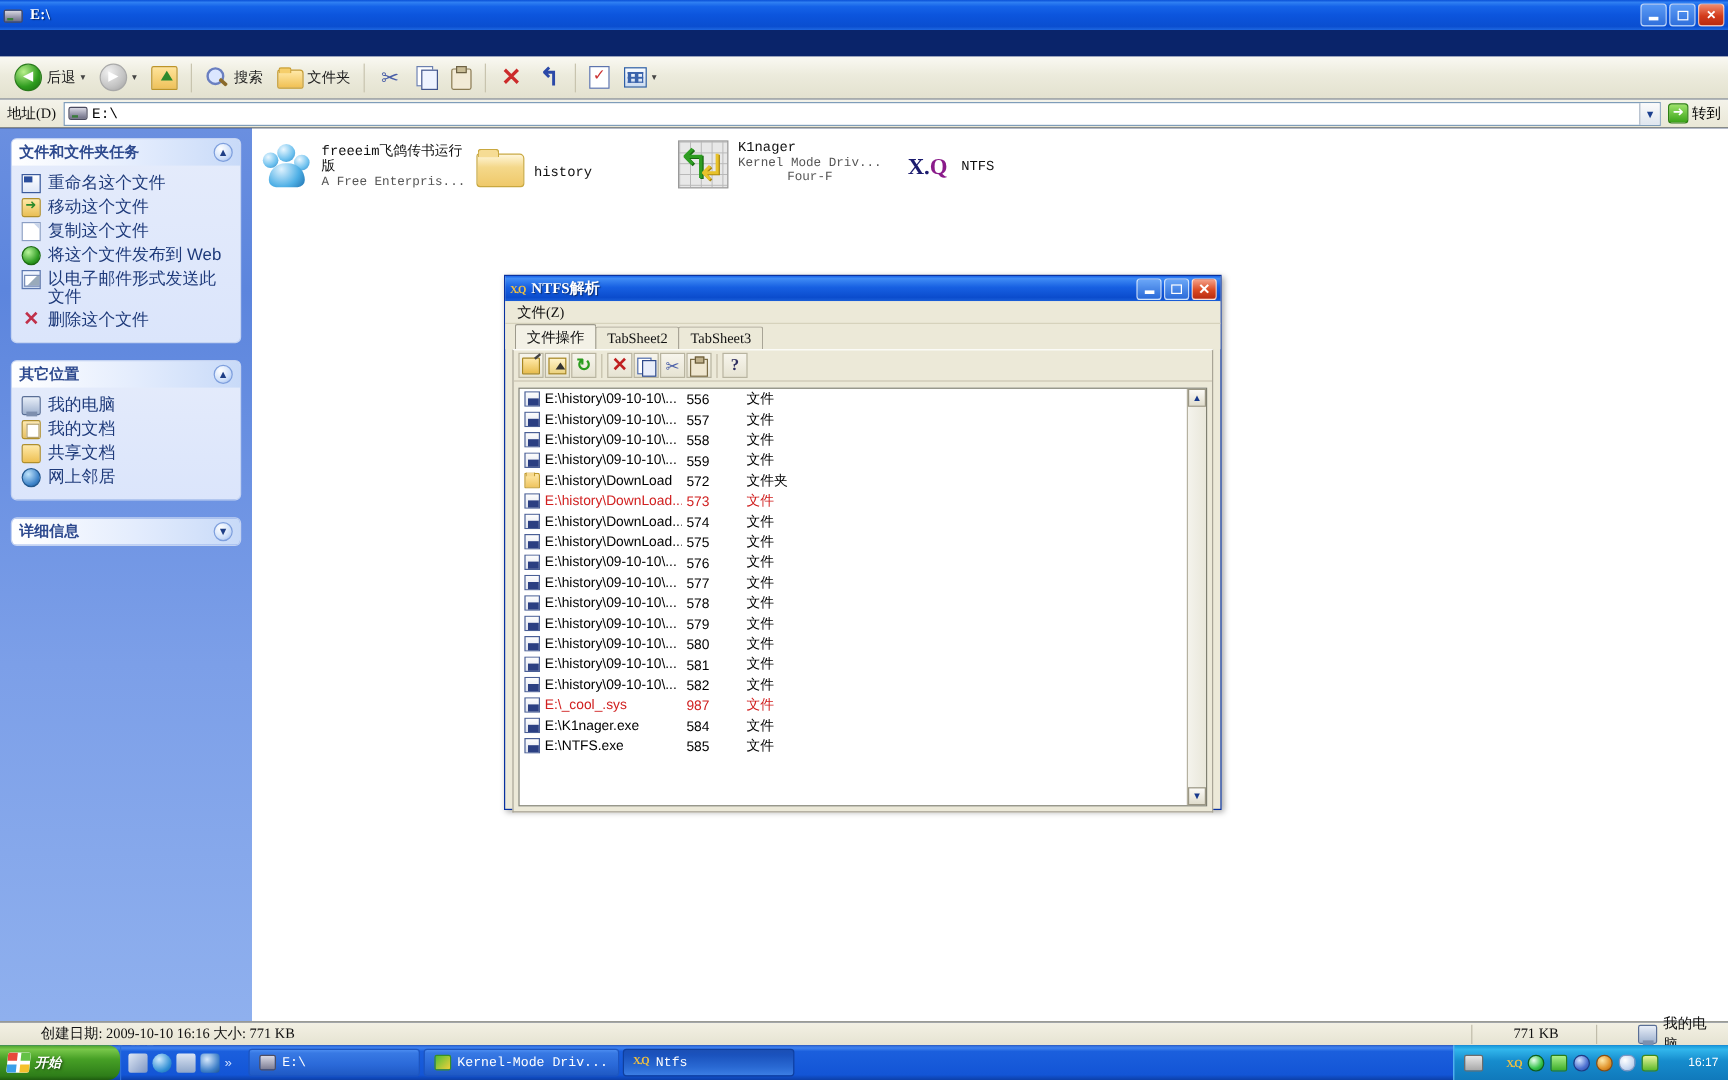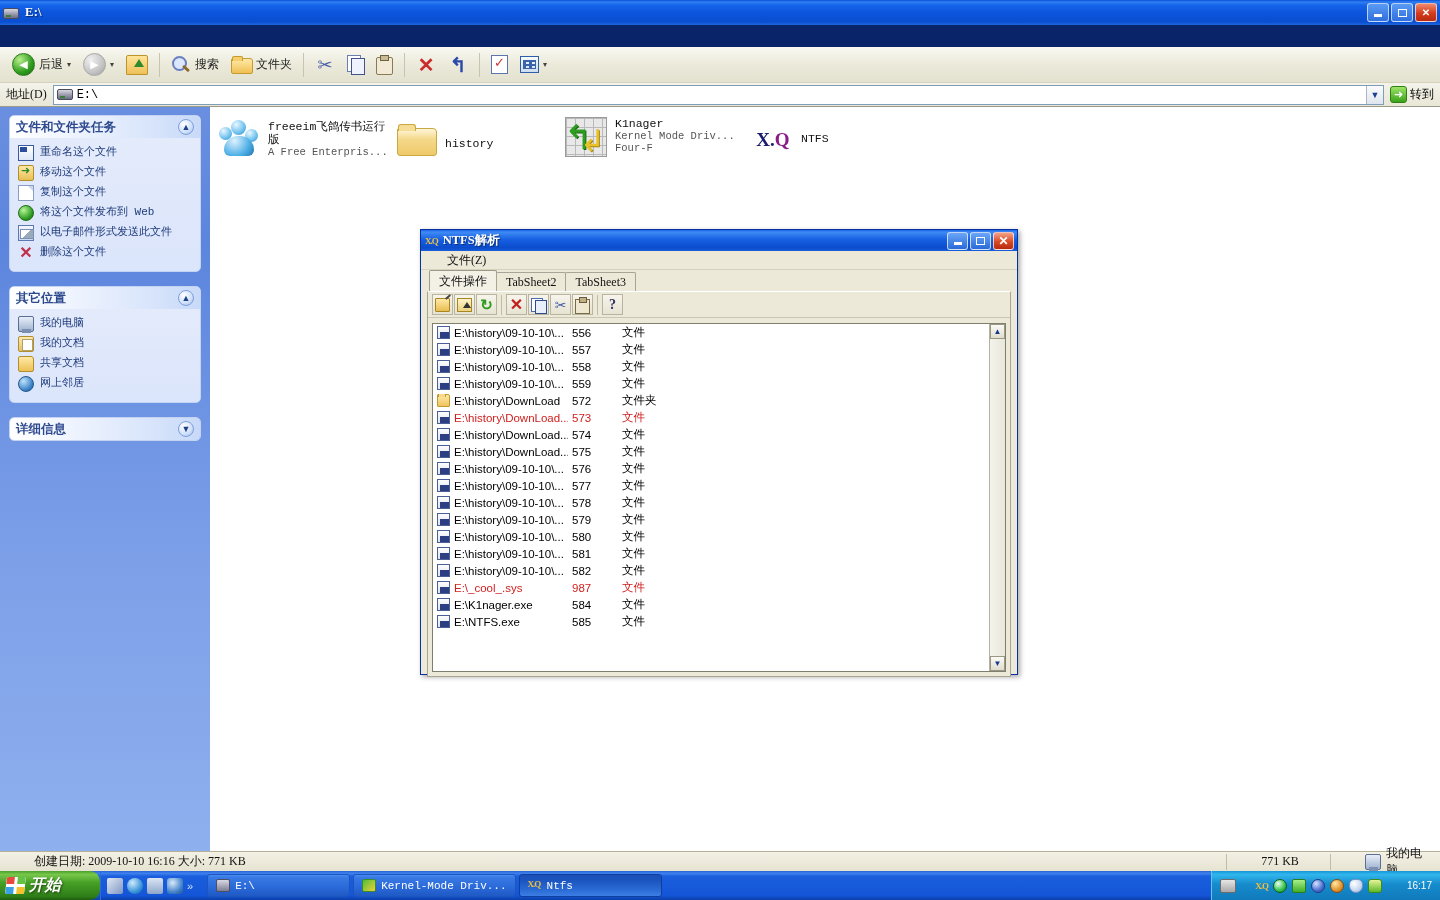--- a/index.html
+++ b/index.html
@@ -148,21 +148,21 @@
     font-family:"Liberation Serif",serif; font-weight:bold; font-size:12.5px; color:#2e4a8f;
   }
   .panel-head .chev{
     margin-left:auto; width:16px;height:16px;border-radius:50%;
     background: radial-gradient(circle at 35% 30%, #ffffff, #cfe0fa 60%, #9ab6ea);
     border:1px solid #7e9fdd; color:#1f3f86; font-size:9px;
     display:flex;align-items:center;justify-content:center;
   }
   .panel-body{ padding:5px 6px 8px 8px; }
   .prow{ display:flex; align-items:flex-start; gap:6px; padding:2px 0; }
-  .prow .lbl{ font-family:Liberation Mono, monospace; font-size:11px; color:#1e3a7a; line-height:15px;}
+  .prow .lbl{ font-family:Liberation Sans, sans-serif; font-size:14px; color:#1e3a7a; line-height:15px;}
   .mini{width:16px;height:16px;flex:0 0 16px;position:relative;}
   .mi-rename{background:linear-gradient(to bottom,#fff,#dfe7f7);border:1px solid #3b5a9c;}
   .mi-rename::after{content:"";position:absolute;left:1px;top:1px;width:7px;height:5px;background:#2b4e9c;}
   .mi-move{background:linear-gradient(to bottom,#ffe8a6,#e9bf55);border:1px solid #b08f2c;border-radius:2px;}
   .mi-move::after{content:"➜";position:absolute;left:2px;top:-2px;color:#2c8a2c;font-size:11px;}
   .mi-copy{background:#fff;border:1px solid #8a9ec4;}
   .mi-copy::after{content:"";position:absolute;right:0;top:0;border-left:5px solid transparent;border-top:5px solid #c9d5ea;}
   .mi-web{border-radius:50%;background:radial-gradient(circle at 33% 30%,#b8f59a,#2d9b22 65%,#17650f);border:1px solid #1d6c12;}
   .mi-mail{background:linear-gradient(to bottom,#f3f7ff,#cbd9f1);border:1px solid #5d78b0;}
   .mi-mail::after{content:"";position:absolute;left:1px;top:3px;width:12px;height:8px;
@@ -225,21 +225,21 @@
   .dlg-ticon{ font-family:"Liberation Serif",serif; font-size:9px; font-weight:bold; color:#f0c040; margin-right:5px;
     letter-spacing:-1px;}
   .dlg-ttext{ color:#fff; font-weight:bold; font-size:12.5px; font-family:"Liberation Serif",serif;
     text-shadow:1px 1px 1px rgba(0,0,0,.5); }
   .dlg-btns{ margin-left:auto; display:flex; gap:2px; padding-right:3px; }
   .dlg-btn{ width:21px;height:18px;border-radius:3px;border:1px solid rgba(255,255,255,.7);
     display:flex;align-items:center;justify-content:center;}
   .dlg-btn.min{background:linear-gradient(to bottom,#6aa6f7,#2a6ad8);}
   .dlg-btn.max{background:linear-gradient(to bottom,#6aa6f7,#2a6ad8);}
   .dlg-btn.close{background:linear-gradient(to bottom,#f4a189,#da4a23 55%,#b82a10);color:#fff;font-weight:bold;font-size:12px;}
-  .dlg-menu{ height:19px; display:flex; align-items:flex-start; padding-left:21px;
+  .dlg-menu{ height:19px; display:flex; align-items:flex-start; padding-left:5px;
     background:#ece9d8; border-bottom:1px solid #d6d2bc;}
   .dlg-menu .mi{ font-family:"Liberation Serif",serif; font-size:12px; color:#111; padding:1px 5px;}
   .tabstrip{ display:flex; align-items:flex-end; height:21px; padding-left:8px; background:#ece9d8;
     position:relative; }
   .tab{ height:19px; padding:0 9px; display:flex; align-items:center;
     font-family:"Liberation Serif",serif; font-size:12px; color:#111;
     background:#ece9d8; border:1px solid #a8a496; border-bottom:none; border-radius:2px 2px 0 0;
     margin-right:-1px;}
   .tab.active{ height:21px; background:#f3f1e6; border-color:#9d9a8c; font-weight:normal; }
   .tabbody{
@@ -323,21 +323,21 @@
     background: linear-gradient(to bottom,#4aa12c 0%, #78c74a 12%, #47a026 40%, #2e7d19 88%, #1e5c0f 100%);
     border-radius:0 10px 10px 0;
   }
   .start-logo{ width:19px;height:17px;position:relative;border-radius:2px;overflow:hidden;
     background:#fff; transform:skewX(-6deg);}
   .start-logo i{position:absolute;width:8px;height:7px;display:block;}
   .start-logo .a{left:0;top:0;background:#e8493c;}
   .start-logo .b{right:0;top:0;background:#63c146;}
   .start-logo .c{left:0;bottom:0;background:#3aa0e8;}
   .start-logo .d{right:0;bottom:0;background:#f5c12c;}
-  .start-text{ color:#fff; font-weight:bold; font-size:16px; font-family:"Liberation Serif",serif;
+  .start-text{ color:#fff; font-weight:bold; font-size:11px; font-family:"Liberation Serif",serif;
     font-style:italic; text-shadow:1px 1px 2px rgba(0,0,0,.5); }
   .quicklaunch{ display:flex; align-items:center; gap:4px; padding:0 6px; height:29px;
     border-left:1px solid #2d6fd8; }
   .ql{ width:16px;height:16px;border-radius:2px; }
   .ql.a{background:linear-gradient(135deg,#dfe8f5,#7e96c2);}
   .ql.b{background:radial-gradient(circle at 35% 30%,#cfeafd,#2f8ed4 65%,#1a5f96);border-radius:50%;}
   .ql.c{background:linear-gradient(to bottom,#dbe5f4,#8ea6c9);}
   .ql.d{background:radial-gradient(circle at 35% 30%,#d8e9fb,#3e7fc8 65%,#20548f);border-radius:3px;}
   .ql-more{ color:#cfe0ff; font-size:11px; }
   .tasks{ display:flex; align-items:center; gap:3px; padding-left:8px; }
@@ -555,21 +555,21 @@
     </div>
 
     <div class="fileitem" style="left:355px; top:10px;">
       <span class="ico-k1">
         <span class="ga">↰</span>
           <span class="gb">↲</span>
       </span>
       <span class="fi-text">
         <span class="fi-name" style="display:block;">K1nager</span>
         <span class="fi-sub" style="display:block;">Kernel Mode Driv...</span>
-        <span class="fi-sub" style="display:block;">Four-F</span>
+        <span class="fi-sub" style="display:block;text-align:center;">Four-F</span>
       </span>
     </div>
 
     <div class="fileitem" style="left:543px; top:21px;">
       <span class="ico-xq">
           <span class="x">X.</span>
           <span class="q">Q</span>
         </span>
       <span class="fi-text" style="padding-top:4px;">
         <span class="fi-name">NTFS</span>

